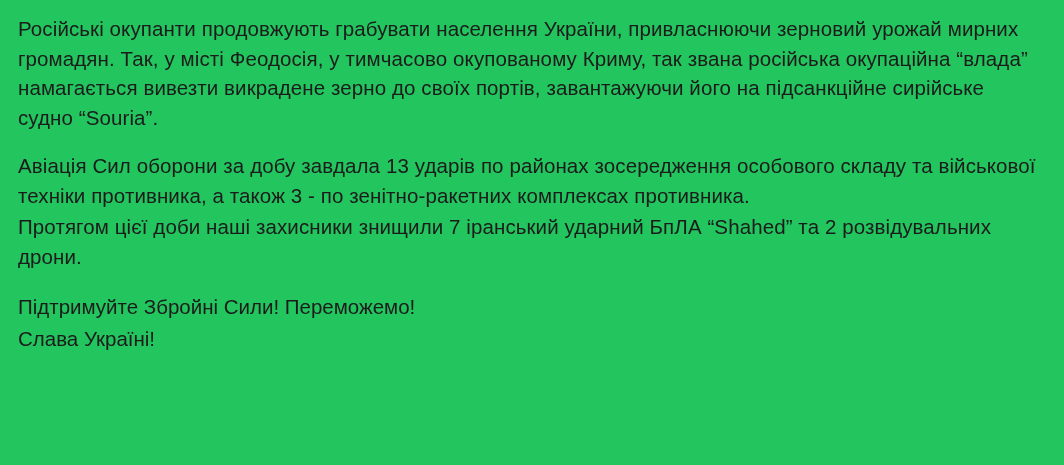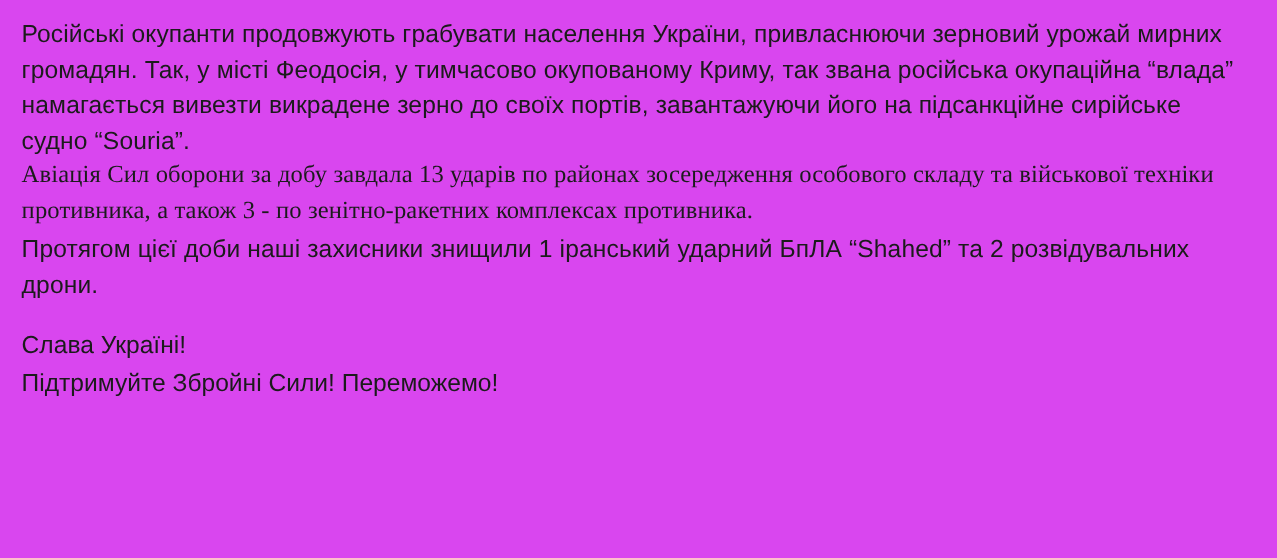--- a/index.html
+++ b/index.html
@@ -12,31 +12,31 @@
     height: 465px;
     font-family: "Liberation Sans", sans-serif;
     color: #1a1a1a;
     overflow: hidden;
   }
   .page {
     box-sizing: border-box;
     width: 1064px;
     height: 465px;
     padding: 14px 22px 0 18px;
-    background: #d946ef;
+    background: #22c55e;
   }
   .para {
     font-size: 20.5px;
     line-height: 1.44;
     letter-spacing: 0.1px;
     color: #1b1b1b;
     margin: 0;
   }
   .para + .para {
-    font-family: Liberation Serif, serif;
+    margin-top: 19px;
   }
   .spacer-small {
     height: 19px;
   }
   .spacer-tiny {
     height: 2px;
   }
   .closing .line {
     font-size: 20.5px;
     line-height: 1.44;
@@ -50,25 +50,25 @@
 <body>
 
 <div class="page">
 
   <p class="para">Російські окупанти продовжують грабувати населення України, привласнюючи зерновий урожай мирних громадян. Так, у місті Феодосія,  у тимчасово окупованому Криму, так звана російська окупаційна “влада” намагається вивезти викрадене зерно до своїх портів, завантажуючи його на підсанкційне сирійське судно “Souria”.</p>
 
   <p class="para">Авіація Сил оборони за добу завдала 13 ударів по районах зосередження особового складу та військової техніки противника, а також 3 - по зенітно-ракетних комплексах противника.</p>
 
   <div class="spacer-tiny"></div>
 
-  <p class="para block-tight">Протягом цієї доби наші захисники знищили 1 іранський ударний БпЛА “Shahed” та 2 розвідувальних дрони.</p>
+  <p class="para block-tight">Протягом цієї доби наші захисники знищили 7 іранський ударний БпЛА “Shahed” та 2 розвідувальних дрони.</p>
 
   <div class="spacer-tiny"></div>
 
 
   <div class="spacer-small"></div>
 
   <div class="closing">
+    <div class="line">Підтримуйте Збройні Сили! Переможемо!</div>
     <div class="line">Слава Україні!</div>
-    <div class="line">Підтримуйте Збройні Сили! Переможемо!</div>
   </div>
 
 </div>
 
 </body></html>

